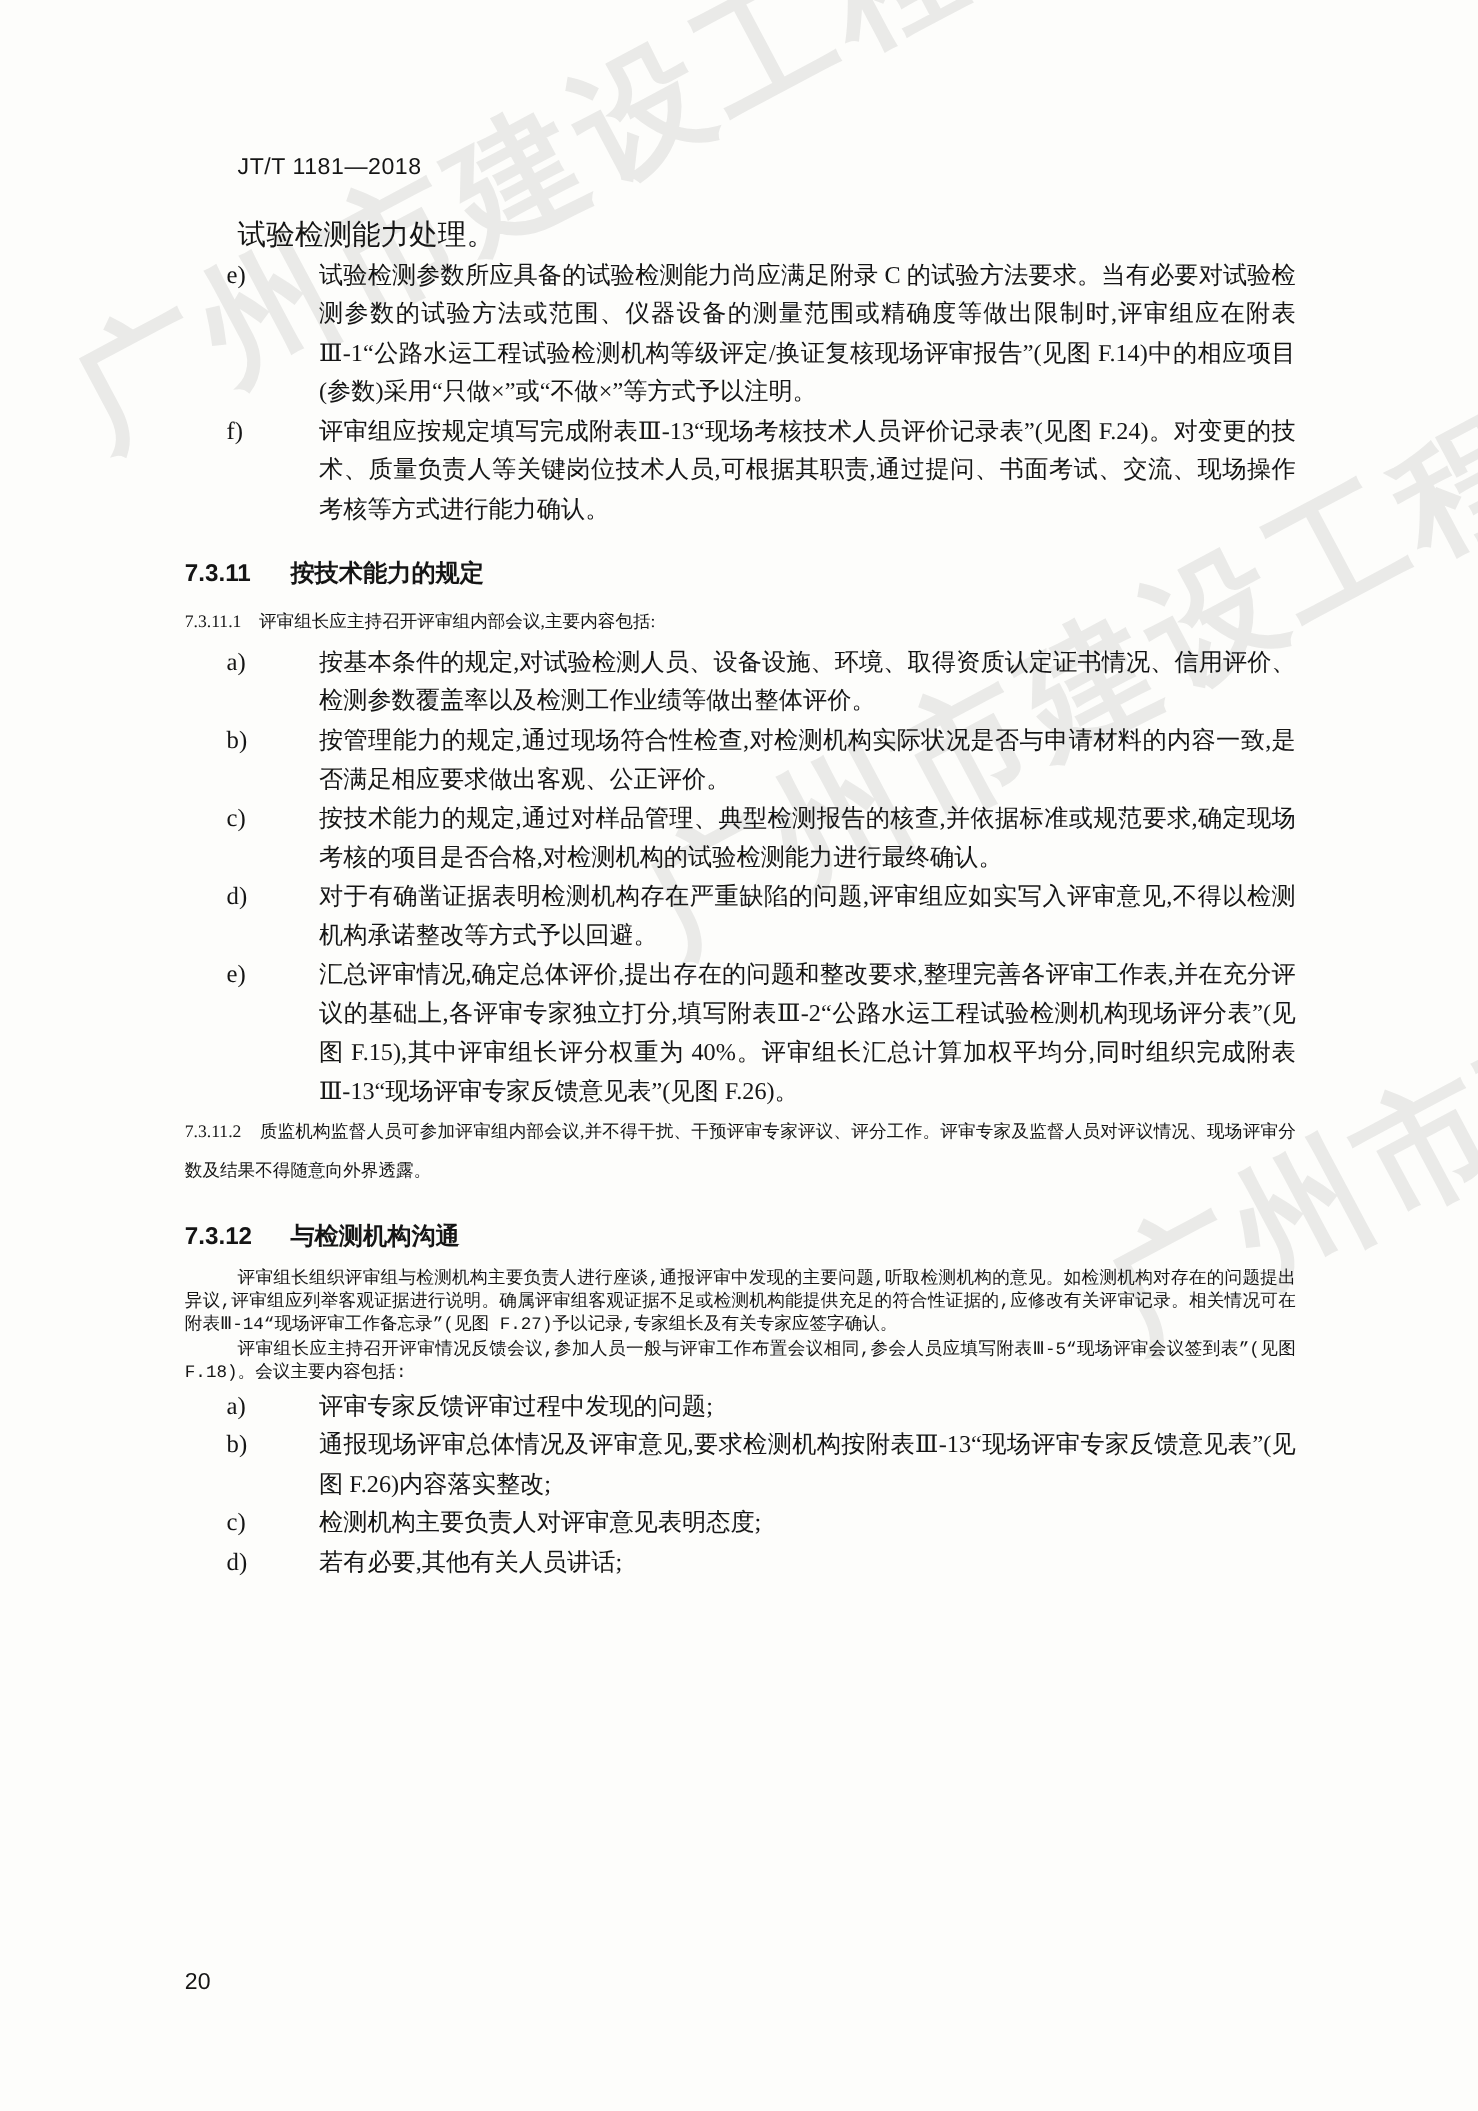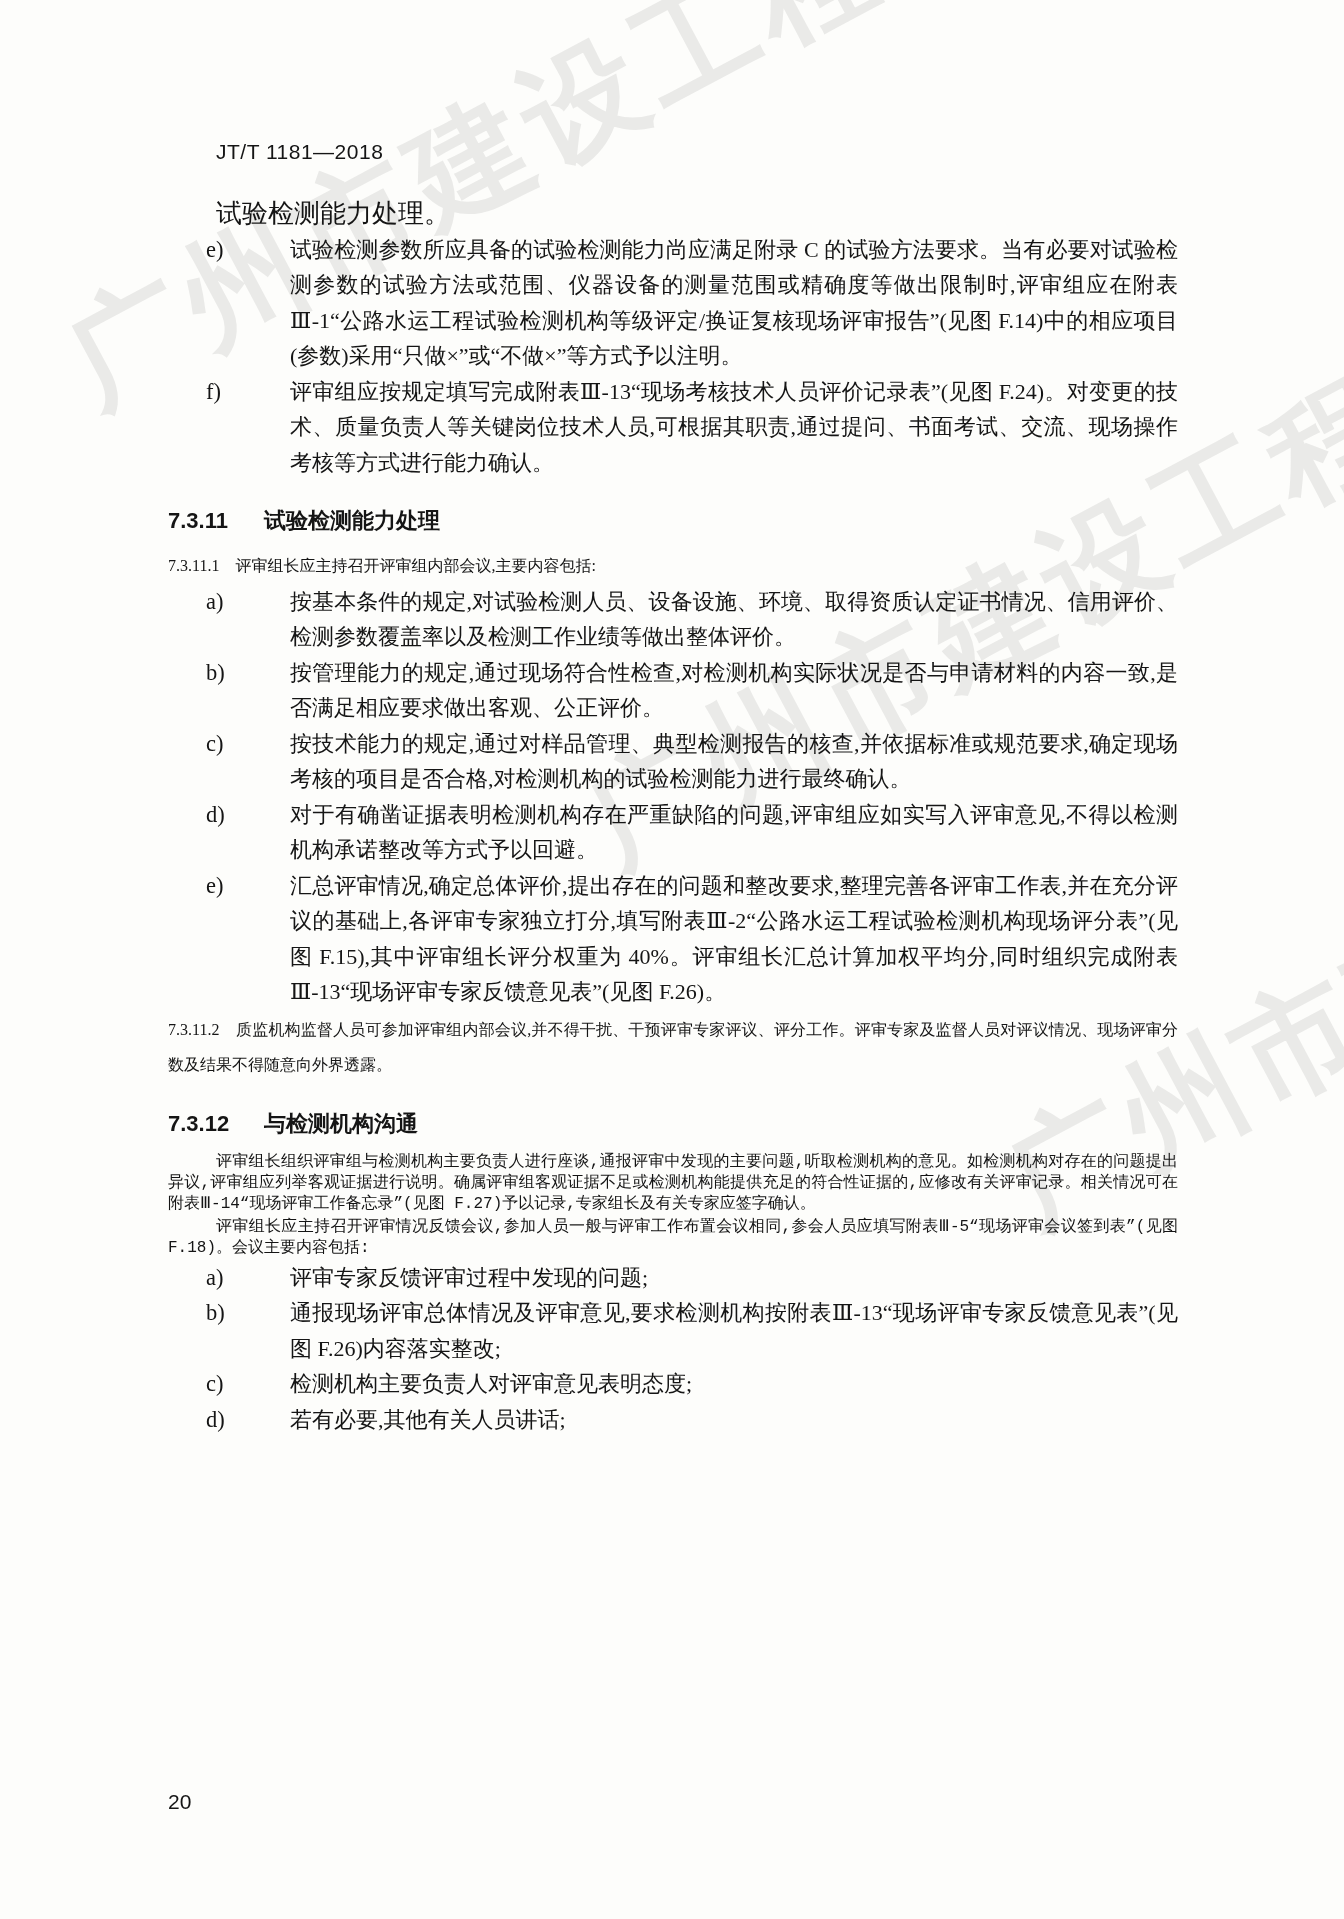--- a/index.html
+++ b/index.html
@@ -144,21 +144,21 @@
         <div class="marker">e)</div>
         <div class="itext">试验检测参数所应具备的试验检测能力尚应满足附录 C 的试验方法要求。当有必要对试验检测参数的试验方法或范围、仪器设备的测量范围或精确度等做出限制时,评审组应在附表Ⅲ-1“公路水运工程试验检测机构等级评定/换证复核现场评审报告”(见图 F.14)中的相应项目(参数)采用“只做×”或“不做×”等方式予以注明。</div>
       </div>
 
       <div class="item">
         <div class="marker">f)</div>
         <div class="itext">评审组应按规定填写完成附表Ⅲ-13“现场考核技术人员评价记录表”(见图 F.24)。对变更的技术、质量负责人等关键岗位技术人员,可根据其职责,通过提问、书面考试、交流、现场操作考核等方式进行能力确认。</div>
       </div>
 
       <div class="sec-head">
-        <span class="num">7.3.11</span><span>试验检测能力处理</span>
+        <span class="num">7.3.11</span><span>按技术能力的规定</span>
       </div>
 
       <div class="numbered">
         <span class="n"></span>
         <span>7.3.11.1</span>
         &nbsp;&nbsp;&nbsp;<span>评审组长应主持召开评审组内部会议,主要内容包括:</span>
       </div>
 
       <div class="item">
         <div class="marker">a)</div>

